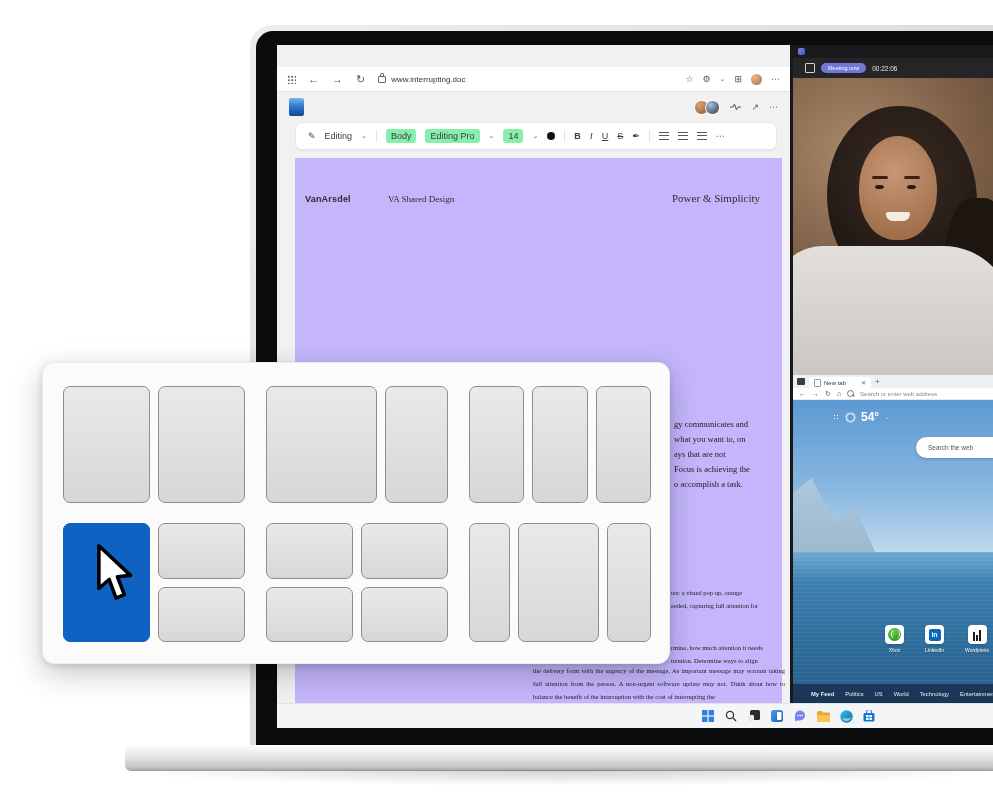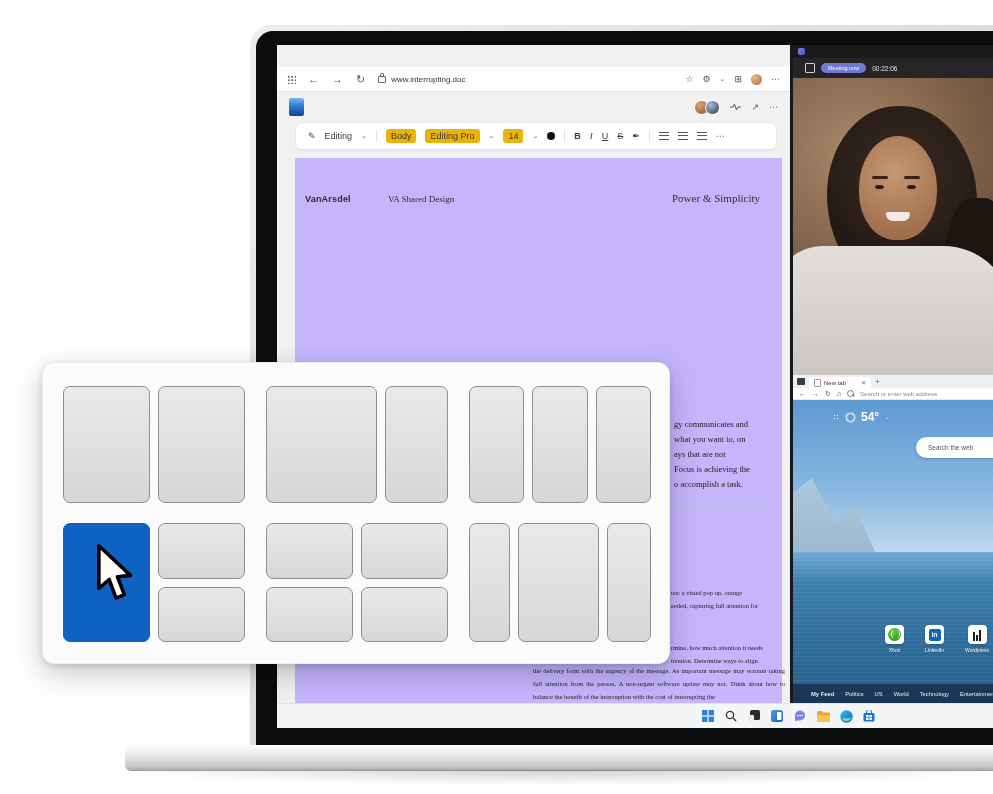--- a/index.html
+++ b/index.html
@@ -33,21 +33,21 @@
   .avatar-sm{width:11px;height:11px;border-radius:50%;background:radial-gradient(circle at 35% 30%,#e8b98b,#a96b43);}
   .appbar{left:0;top:47px;width:513px;height:30px;display:flex;align-items:center;padding:0 12px;box-sizing:border-box;}
   .word-icon{width:15px;height:18px;border-radius:2px;background:linear-gradient(180deg,#7db4ea 0%,#2f7bd4 45%,#10488f 100%);}
   .appbar-right{margin-left:auto;display:flex;align-items:center;gap:10px;color:#555;}
   .avatars{display:flex;}
   .avatar-a{width:13px;height:13px;border-radius:50%;background:radial-gradient(circle at 35% 30%,#d9a071,#8a5632);border:1px solid #fff;}
   .avatar-b{width:13px;height:13px;border-radius:50%;background:radial-gradient(circle at 35% 30%,#9cc4ec,#3c3129);border:1px solid #fff;margin-left:-4px;}
   .fmt-bar{left:18px;top:77px;width:482px;height:28px;background:#fff;border:1px solid #e6e6e6;border-radius:7px;box-shadow:0 1px 2px rgba(0,0,0,.05);
            display:flex;align-items:center;padding:0 12px;box-sizing:border-box;color:#3c3c3c;font-size:9px;gap:9px;}
   .fmt-sep{width:1px;height:12px;background:#e3e3e3;}
-  .fmt-chip{background:#eab308;border-radius:3px;padding:2px 5px;}
+  .fmt-chip{background:#86efac;border-radius:3px;padding:2px 5px;}
   .chev{font-size:7px;color:#666;}
   .color-dot{width:8px;height:8px;border-radius:50%;background:#111;}
   .g-b{font-weight:bold;}
   .g-i{font-style:italic;font-family:"Liberation Serif",serif;}
   .g-u{text-decoration:underline;}
   .g-s{text-decoration:line-through;}
   .list-ic{width:10px;height:8px;background:repeating-linear-gradient(180deg,#555 0 1px,transparent 1px 3.5px);}
   .doc-page{left:18px;top:113px;width:487px;height:545px;background:#c4b5fd;}
   .doc-head-row{position:absolute;left:0;top:36px;width:100%;font-family:"Liberation Serif",serif;color:#2e2e2e;}
   .brand{position:absolute;left:10px;top:0;font-family:"Liberation Sans",sans-serif;font-weight:bold;font-size:9px;letter-spacing:.2px;}

